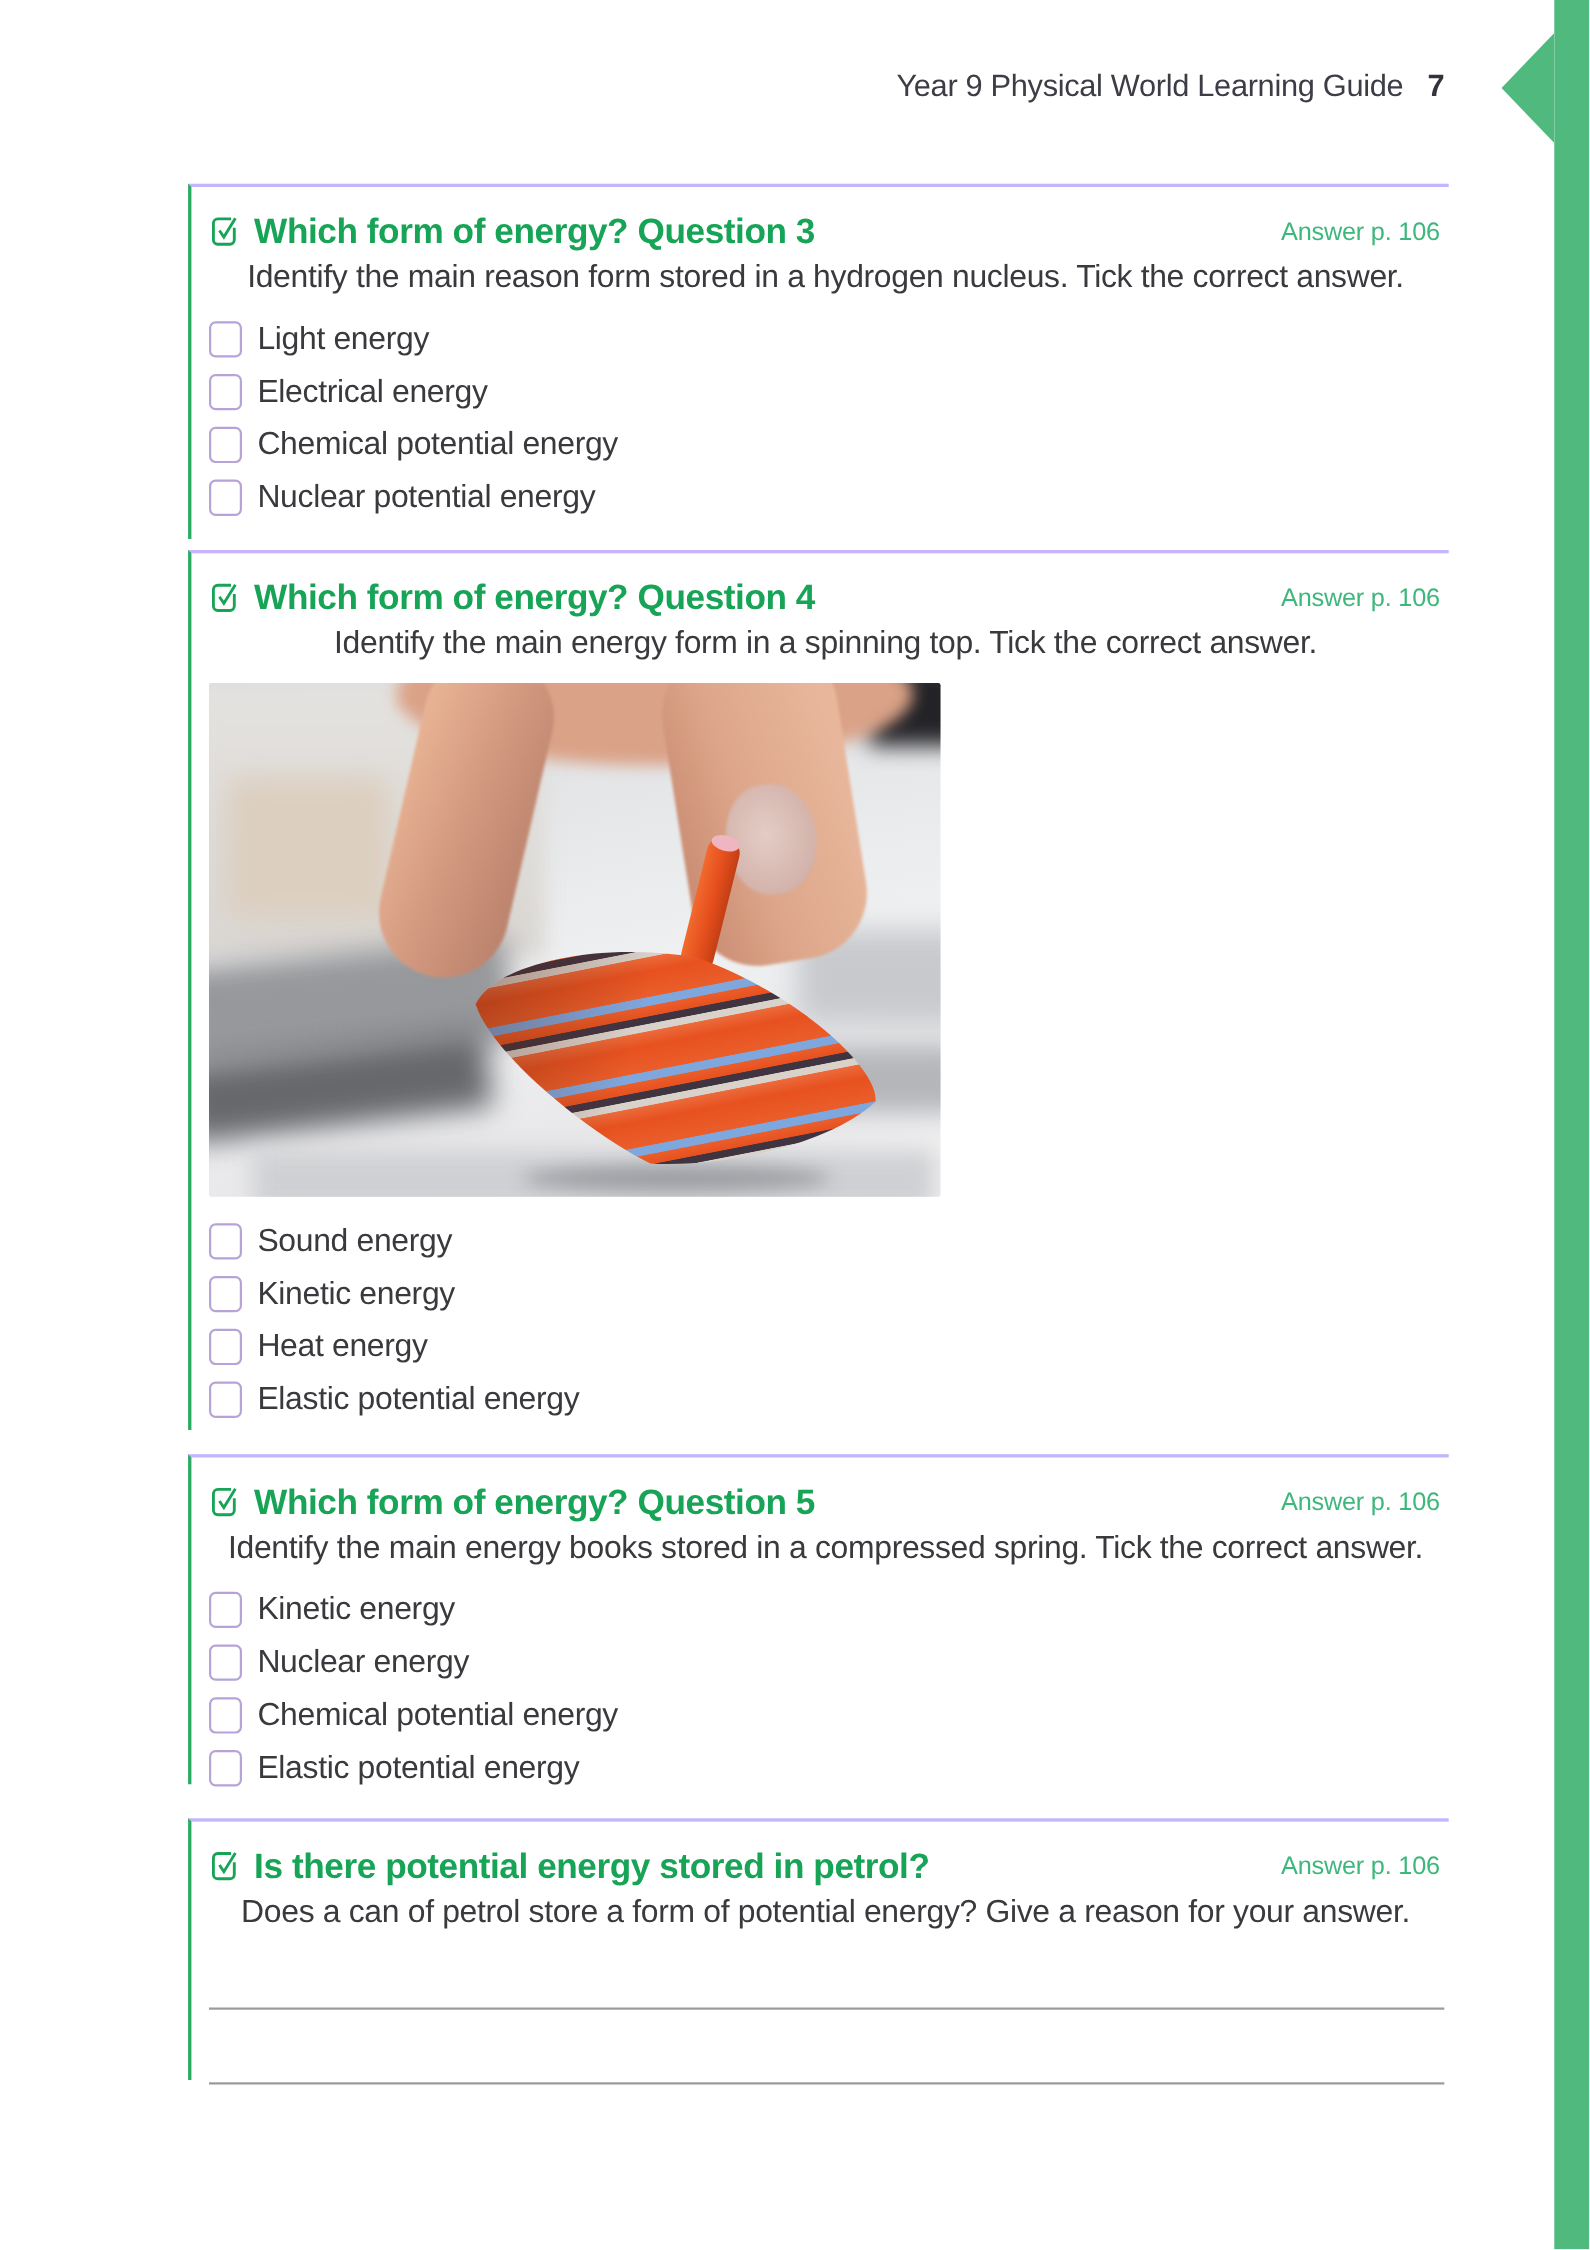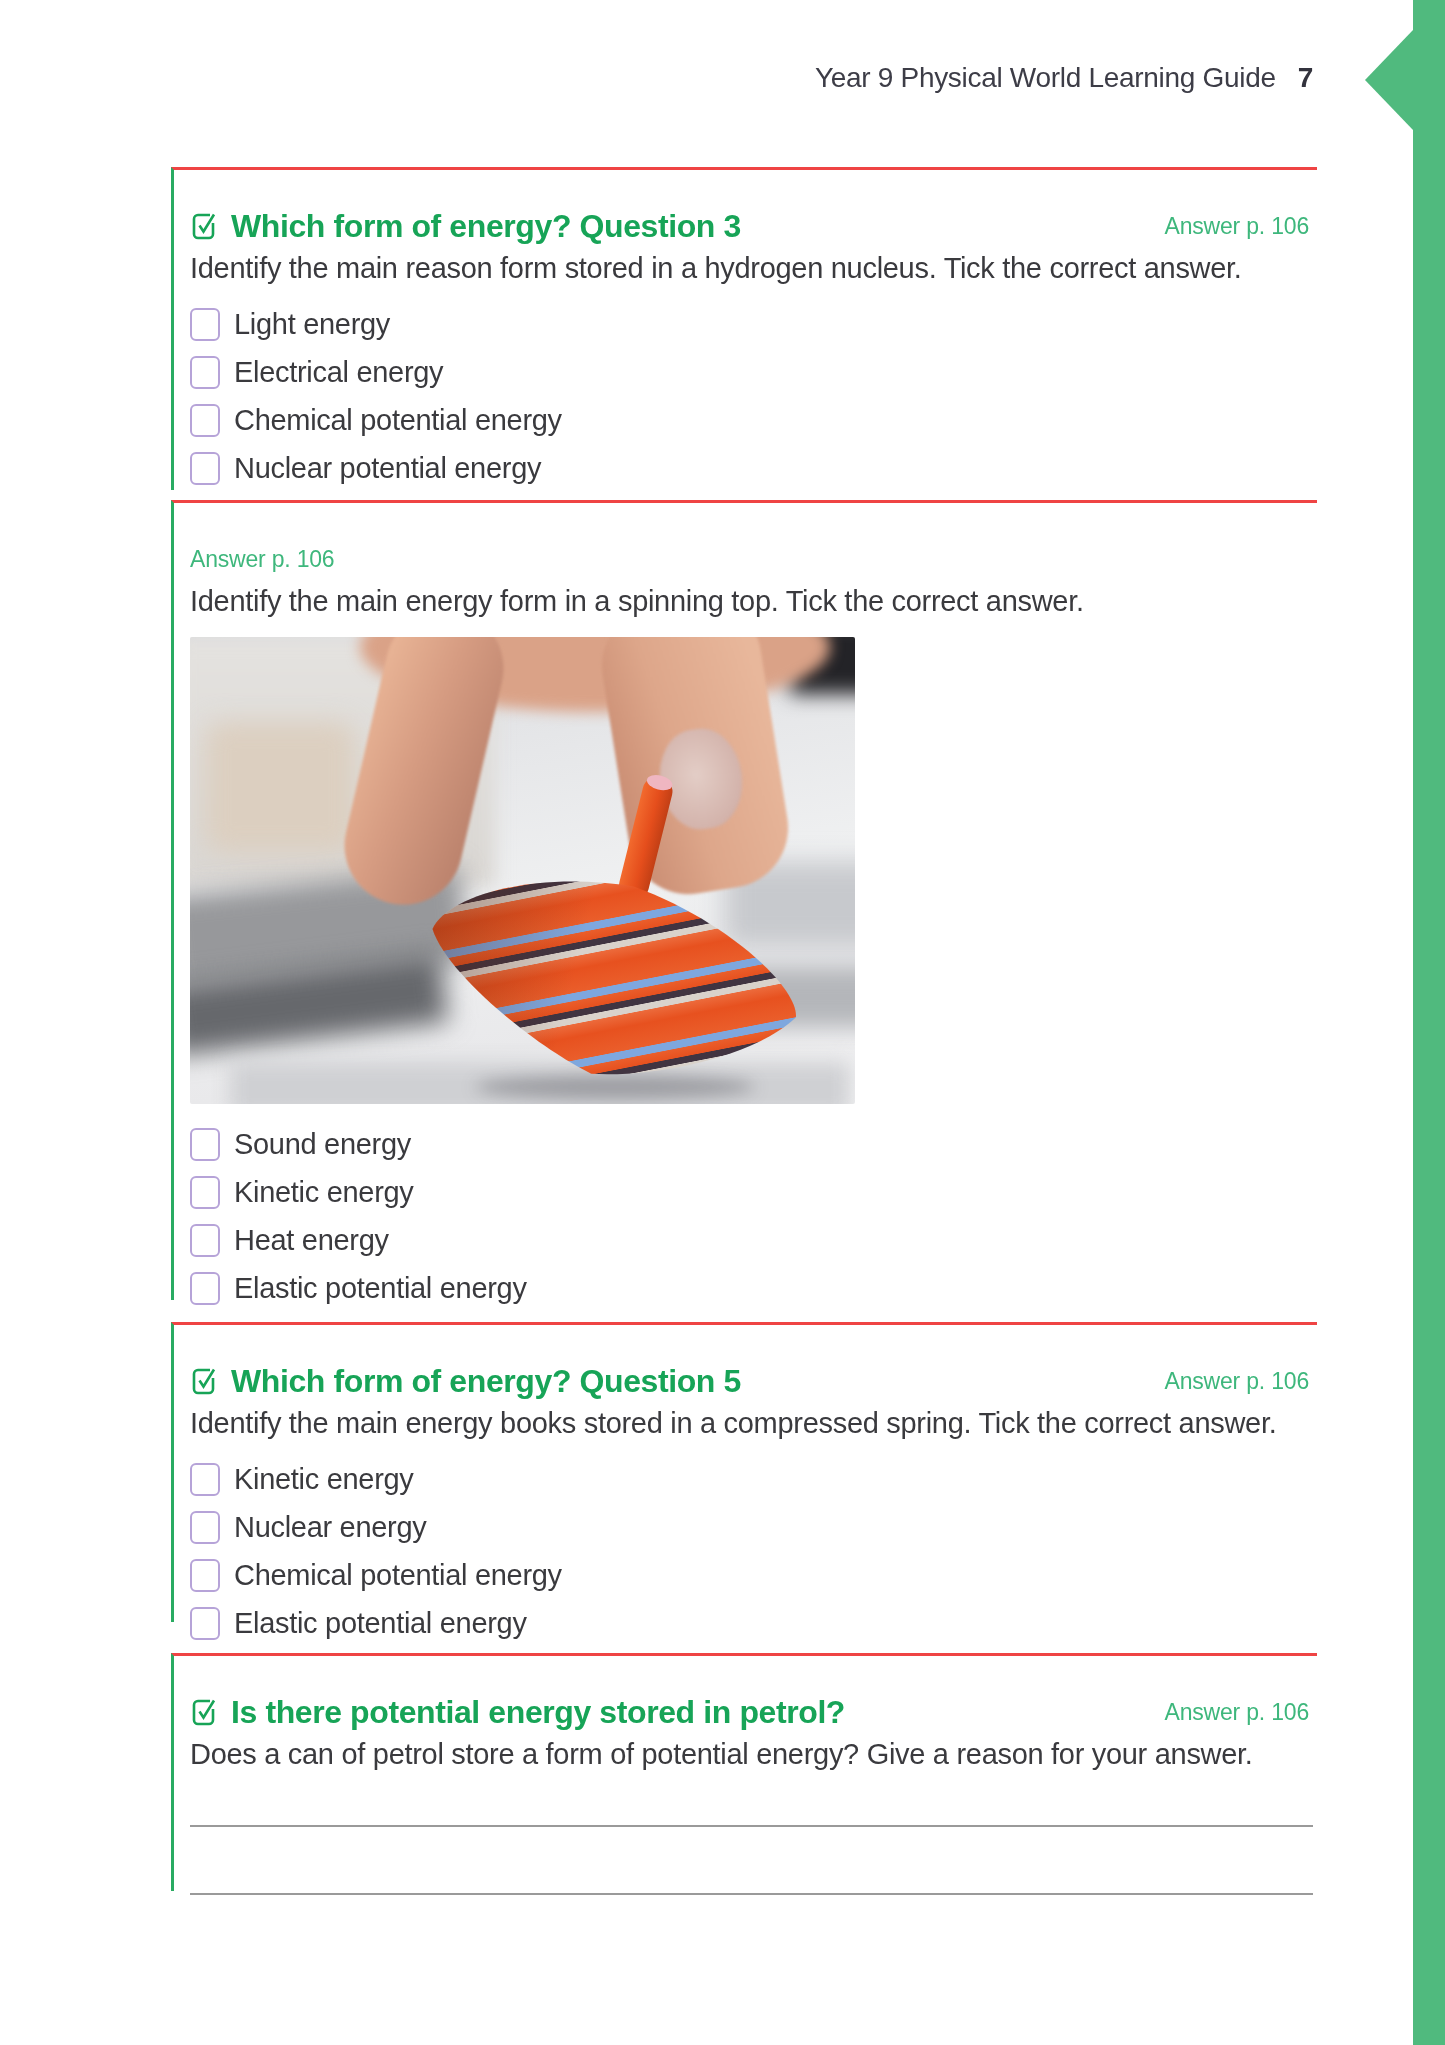--- a/index.html
+++ b/index.html
@@ -9,22 +9,22 @@
   
   .edge-bar{position:absolute;top:0;right:0;width:32px;height:2045px;background:#50ba7e;}
   .edge-arrow{position:absolute;top:30px;right:32px;width:48px;height:100px;background:#50ba7e;
               clip-path:polygon(100% 0,100% 100%,0 50%);}
 
   
   .header{position:absolute;top:62px;right:132px;font-size:28px;letter-spacing:-0.3px;color:#3d3d47;white-space:nowrap;margin-left:36px;}
   .header .pagenum{font-weight:bold;margin-left:22px;color:#33333d;}
 
   
-  .qbox{position:absolute;left:171px;width:1146px;border-top:3px solid #ef4444;border-left:3px solid #29ab62;
-        box-sizing:border-box;padding:16px 6px 0 16px;background:transparent;}
+  .qbox{position:absolute;left:171px;width:1146px;border-top:3px solid #c4b5fd;border-left:3px solid #29ab62;
+        box-sizing:border-box;padding:0 6px 0 16px;background:transparent;text-align:center;}
   .qhead{display:flex;align-items:center;justify-content:space-between;margin-top:20px;height:40px;}
   .qtitle{display:flex;align-items:center;gap:12px;font-weight:bold;font-size:32px;letter-spacing:-0.4px;color:#17a457;white-space:nowrap;}
   .qtitle svg{flex:0 0 auto;}
   .answer-ref{font-size:23px;color:#3eb77c;letter-spacing:-0.2px;padding-right:2px;}
   .qprompt{margin-top:2px;font-size:29px;line-height:40px;letter-spacing:-0.3px;color:#3a3a3e;}
 
   .options{margin-top:20px;}
   .opt-row{display:flex;align-items:center;gap:14px;height:33px;margin-bottom:15px;}
   .cbox{width:30px;height:33px;box-sizing:border-box;border:2.5px solid #b6a3d8;border-radius:6px;background:#fff;}
   .opt-label{font-size:29px;letter-spacing:-0.3px;color:#3a3a3e;white-space:nowrap;}
@@ -100,20 +100,27 @@
       </div>
       <div class="opt-row">
         <div class="cbox"></div>
         <span class="opt-label">Nuclear potential energy</span>
       </div>
     </div>
   </div>
 
   <div class="qbox" style="top:500px;height:800px;">
     <div class="qhead">
+      <div class="qtitle">
+        <svg width="29" height="33" viewBox="0 0 29 33">
+          <path d="M20,5 H8 a4,4 0 0 0 -4,4 v15 a4,4 0 0 0 4,4 h11 a4,4 0 0 0 4,-4 V13" fill="none" stroke="#17a457" stroke-width="2.6"></path>
+          <path d="M9.5,15.5 L13.5,21.5 L24,4.5" fill="none" stroke="#17a457" stroke-width="2.6"></path>
+        </svg>
+        <span>Which form of energy? Question 4</span>
+      </div>
       <span class="answer-ref">Answer p. 106</span>
     </div>
     <div class="qprompt">Identify the main energy form in a spinning top. Tick the correct answer.</div>
 
     <div class="photo">
       <div class="blob b-wall"></div>
       <div class="blob b-beige"></div>
       <div class="blob b-gray1"></div>
       <div class="blob b-gray2"></div>
       <div class="blob b-darkcorner"></div>

